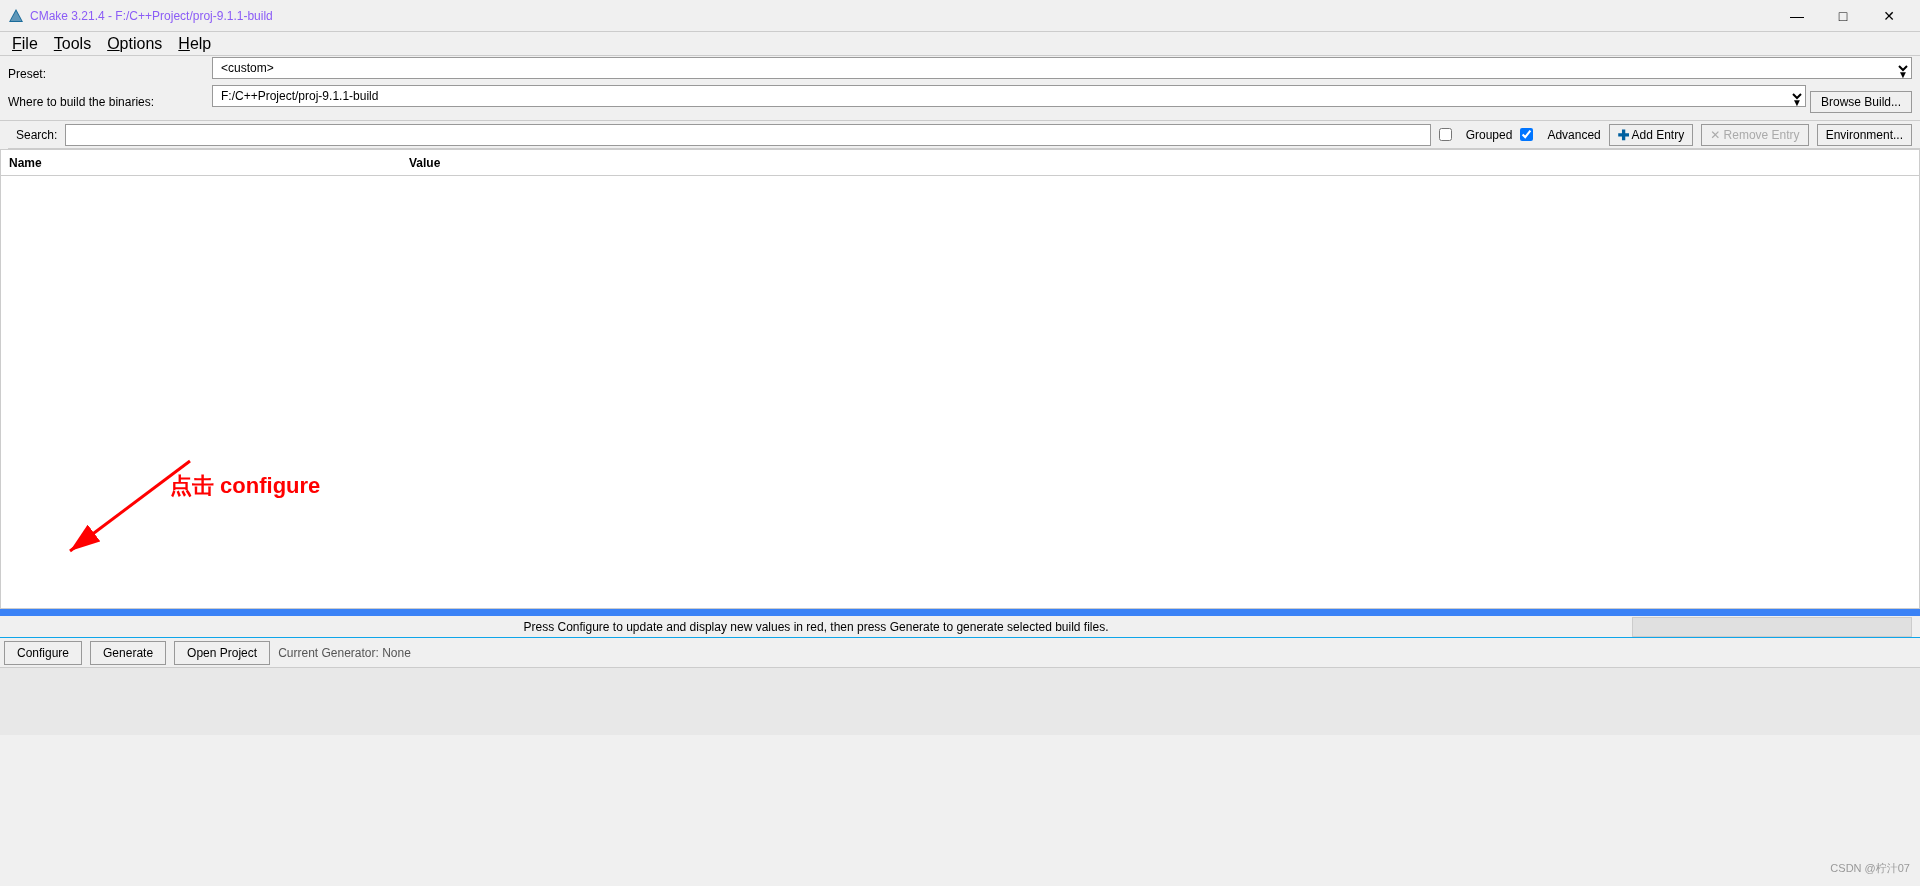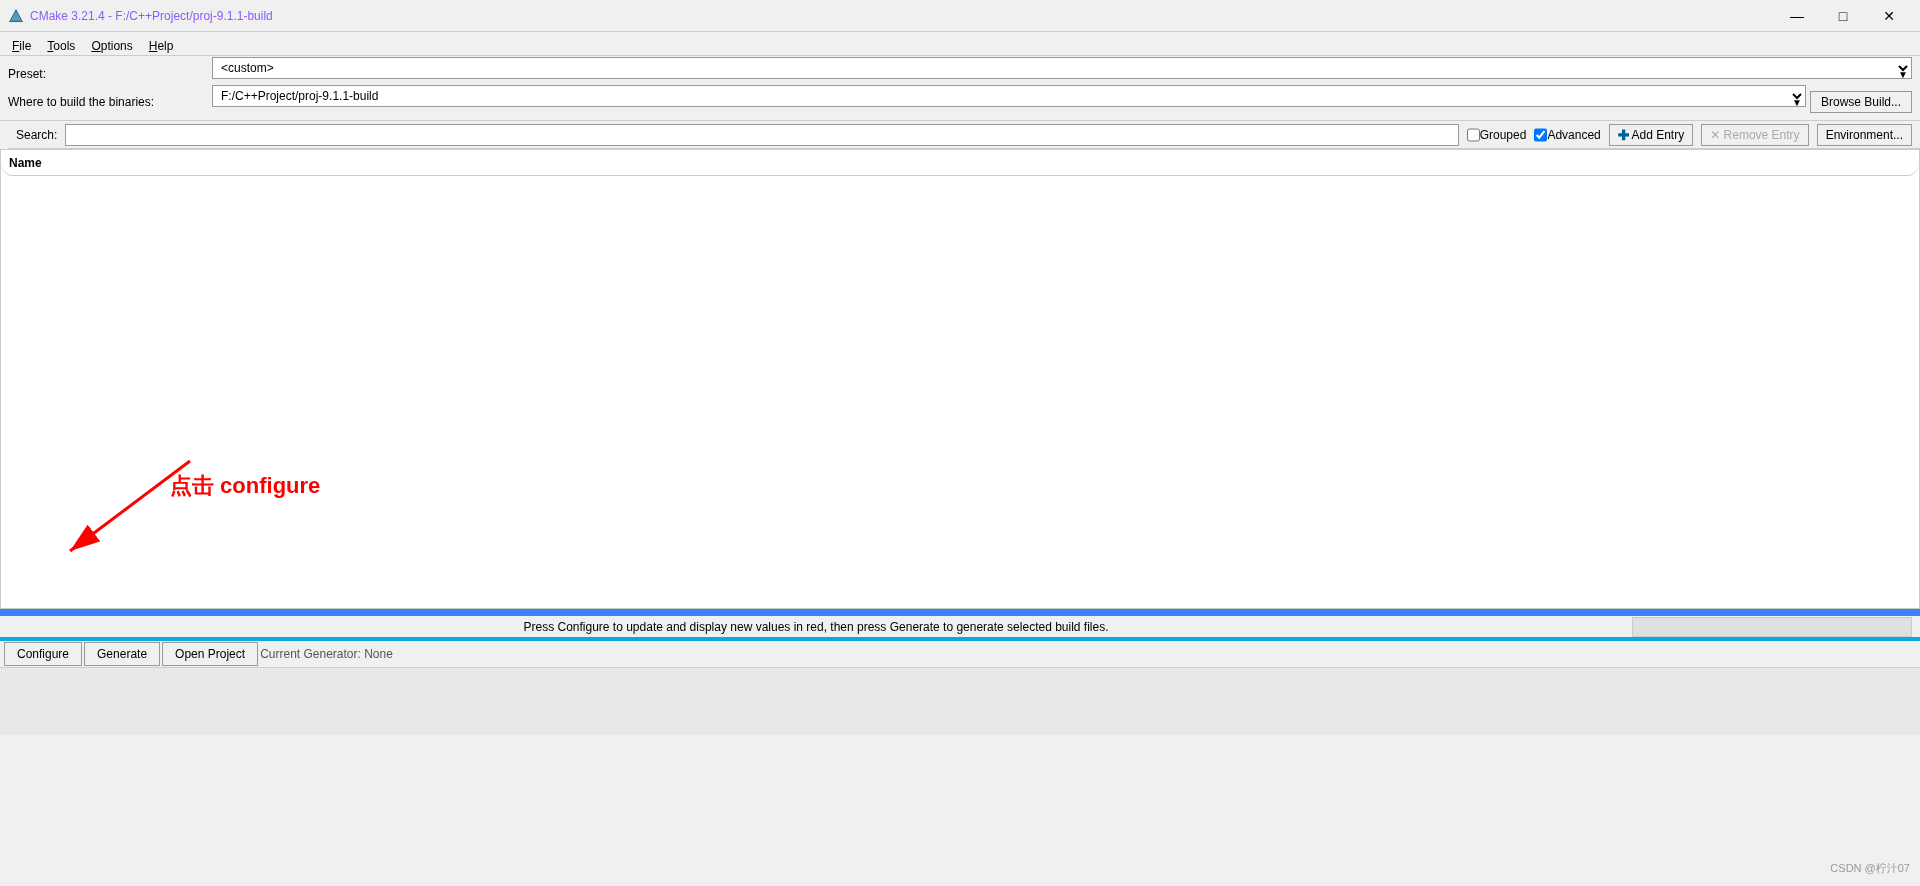--- a/index.html
+++ b/index.html
@@ -55,21 +55,21 @@
       background: #f0f0f0;
       height: 24px;
       display: flex;
       align-items: center;
       padding: 0 4px;
       border-bottom: 1px solid #ccc;
     }
     .menu-item {
       padding: 2px 8px;
       cursor: pointer;
-      font-size: 12px;
+      font-size: 16px;
       height: 22px;
       display: flex;
       align-items: flex-end;
     }
 
     .form-area {
       background: #f0f0f0;
       padding: 4px 8px;
       border-bottom: 1px solid #ccc;
     }
@@ -140,21 +140,22 @@
     .search-input {
       flex: 1;
       height: 22px;
       border: 1px solid #999;
       padding: 0 4px;
       font-size: 12px;
       background: white;
     }
     .checkbox-wrapper {
       display: flex;
-      gap: 0;
+      align-items: center;
+      gap: 14px;
       font-size: 12px;
     }
     .toolbar-btn {
       height: 22px;
       padding: 0 8px;
       border: 1px solid #999;
       background: #f0f0f0;
       cursor: pointer;
       font-size: 12px;
       white-space: nowrap;
@@ -181,21 +182,20 @@
     }
     .table-header {
       display: flex;
       background: white;
       border-bottom: 1px solid #ccc;
       height: 26px;
       align-items: center;
       padding: 0 8px;
       position: sticky;
       top: 0;
-      border-radius: 12px;
     }
     .col-name {
       width: 400px;
       font-weight: bold;
       font-size: 12px;
     }
     .col-value {
       flex: 1;
       font-weight: bold;
       font-size: 12px;
@@ -240,25 +240,25 @@
       width: 280px;
       height: 20px;
       border: 1px solid #ccc;
       background: #e0e0e0;
       margin-right: 8px;
     }
 
     .bottom-bar {
       background: #f0f0f0;
       height: 30px;
-      border-top: 4px solid #0ea5e9;
+      border-top: 1px solid #0ea5e9;
       display: flex;
       align-items: center;
       padding: 0 4px;
-      gap: 2px;
+      gap: 8px;
     }
     .bottom-btn {
       height: 24px;
       padding: 0 12px;
       border: 1px solid #999;
       background: #f0f0f0;
       cursor: pointer;
       font-size: 12px;
     }
     .generator-text {
@@ -355,20 +355,21 @@
   <button class="toolbar-btn disabled">
     <span>✕ </span><span>Remove Entry</span>
   </button>
   <button class="toolbar-btn">Environment...</button>
 </div>
 
 <div style="position:relative; flex:1;">
   <div class="content-wrapper" style="height: 460px;">
     <div class="table-header">
       <span class="col-name">Name</span>
+      <span class="col-value">Value</span>
     </div>
     <div class="table-body">
       
     </div>
   </div>
 
   <div style="position:absolute; left:0; top:12px; width:100%; height:100%; pointer-events:none;">
     <span class="annotation-text">点击 configure</span>
 
     <svg style="position:absolute; left:50px; bottom:50px;" width="160" height="120">

